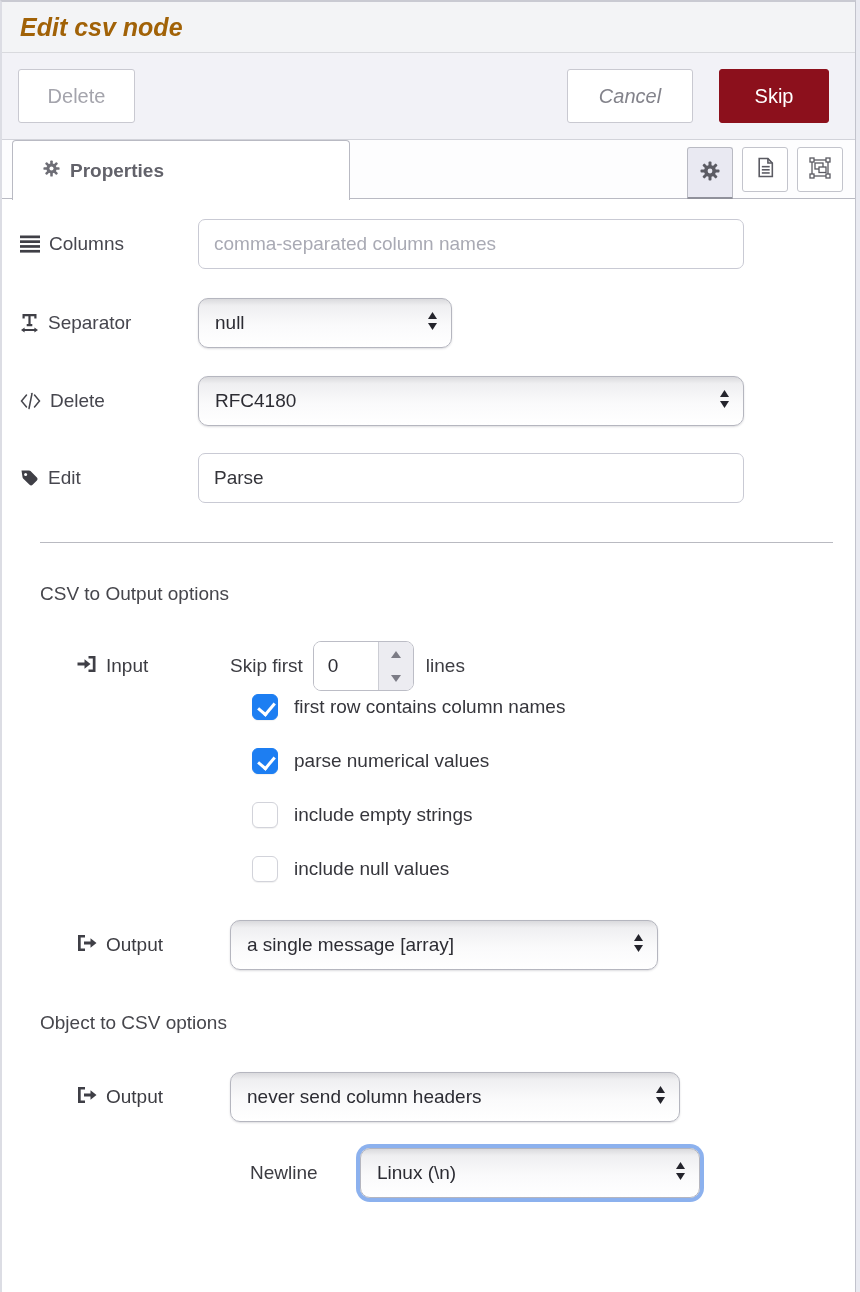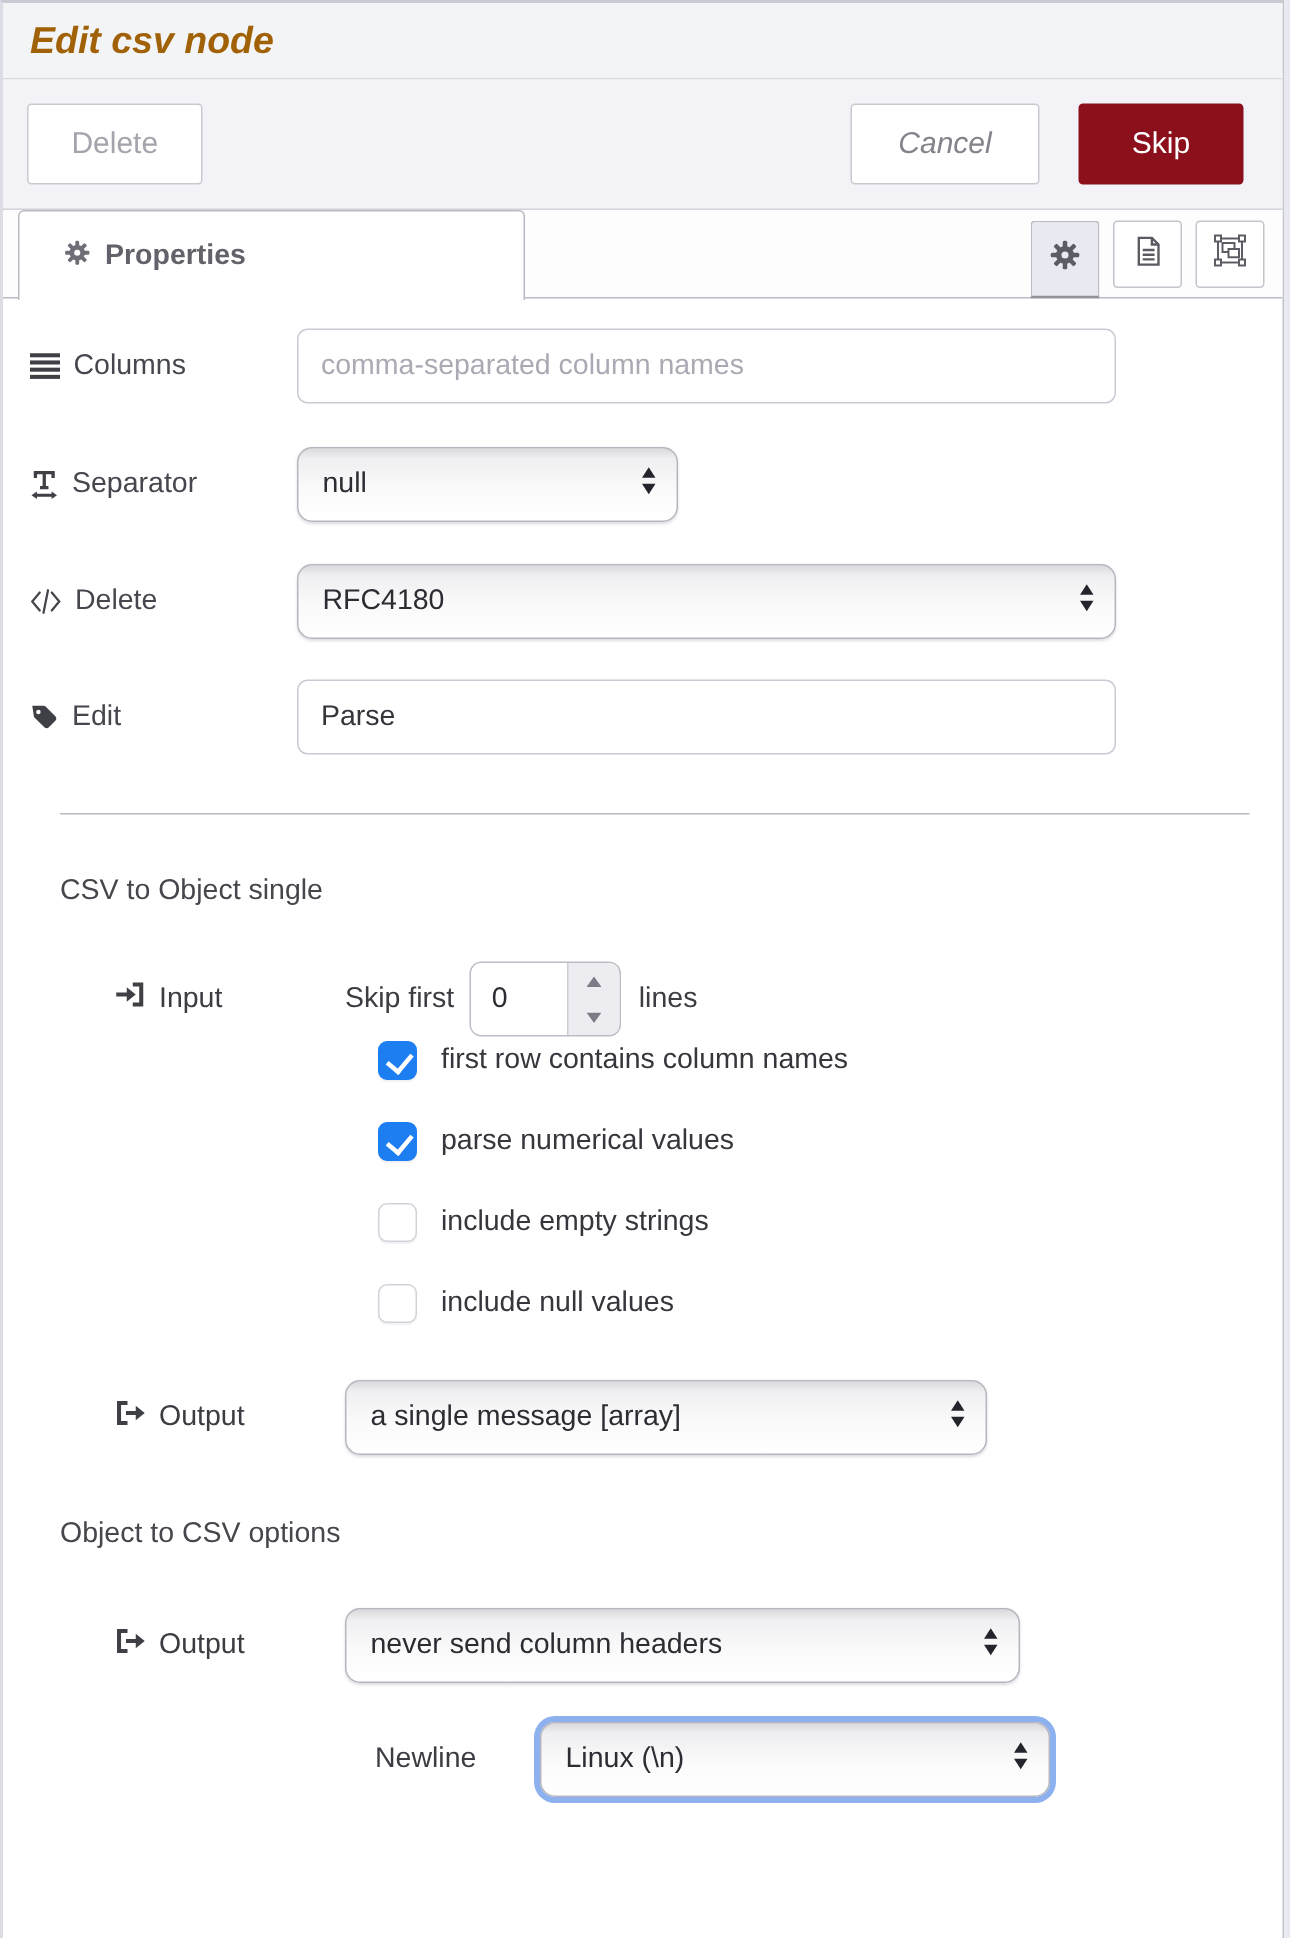--- a/index.html
+++ b/index.html
@@ -275,21 +275,21 @@
             <circle cx="5.6" cy="5.6" r="1.5" fill="#ffffff"></circle>
           </svg>
         </span>
         <span>Edit</span>
       </div>
       <input class="text-field w-546" type="text" value="Parse" style="">
     </div>
 
     <hr class="divider">
 
-    <div class="section-heading">CSV to Object single</div>
+    <div class="section-heading">CSV to Output options</div>
 
     <div class="sub-row mt-36">
       <div class="sub-label indent-57">
         <span class="lbl-icon">
           <svg width="20" height="18" viewBox="0 0 20 18" fill="#3f3f46">
             <path d="M0.5 7.6 h7 V4.2 L13.5 9 L7.5 13.8 V10.4 h-7 z"></path>
             <path d="M11.5 1 H18.5 V17 H11.5 V14.4 h4.3 V3.6 h-4.3 z"></path>
           </svg>
         </span>
         <span>Input</span>

